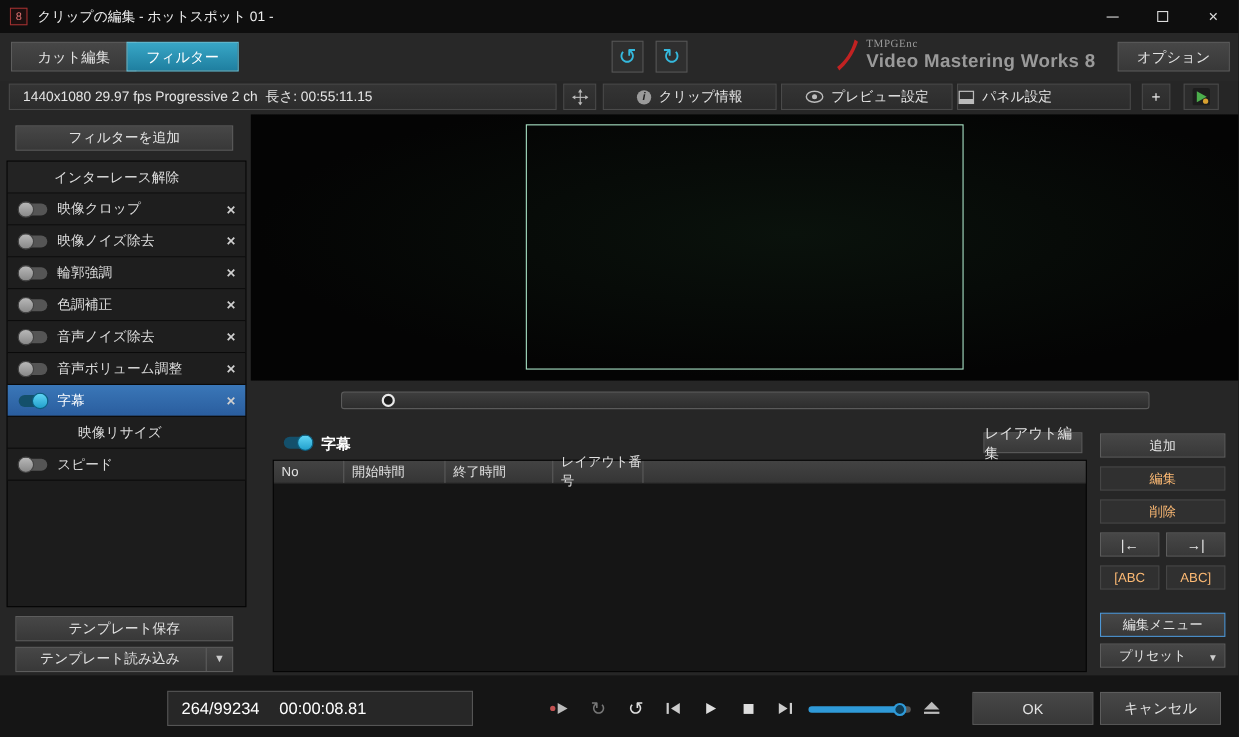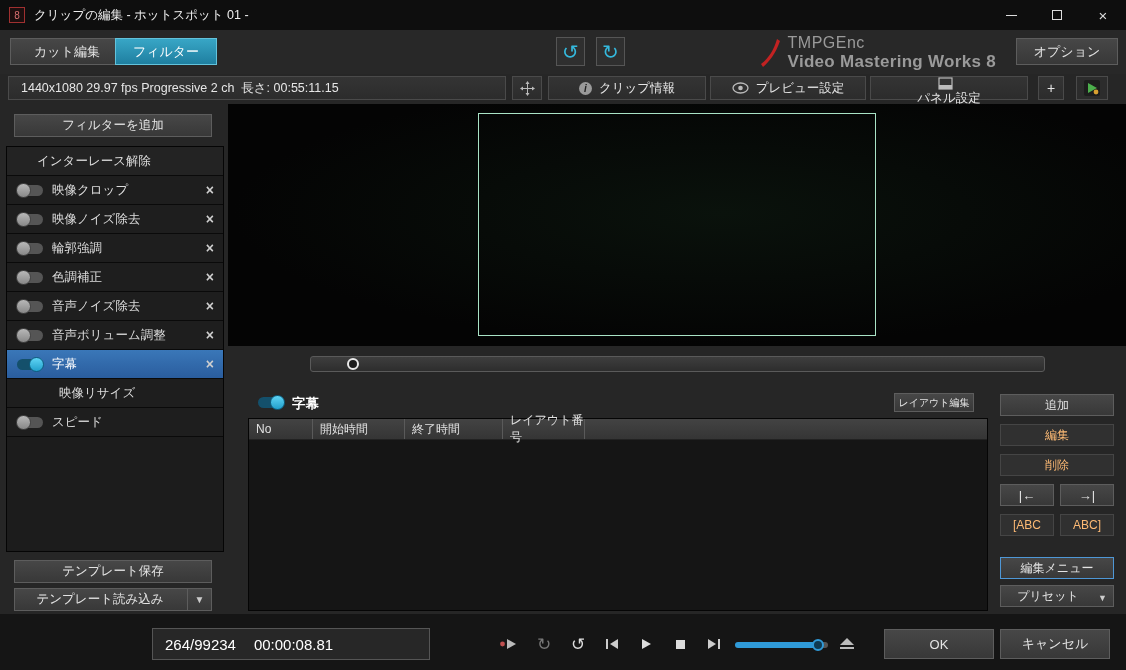--- a/index.html
+++ b/index.html
@@ -18,71 +18,71 @@
   
   .toolbar { position:absolute; left:0; top:30px; width:1126px; height:44px; background:#282828; }
   .btn { background:linear-gradient(#474747,#383838); border:1px solid #5d5d5d; color:#e4e4e4; font-size:13px; display:flex; align-items:center; justify-content:center; cursor:default; }
   .btn-cut { position:absolute; left:10px; top:8px; width:114px; height:27px; }
   .btn-filter { position:absolute; left:115px; top:8px; width:102px; height:27px; background:linear-gradient(#38a6c6,#1f7fa0); border:1px solid #63c3dc; color:#fff; }
   .histbtn { position:absolute; top:7px; width:29px; height:29px; background:#2f2f2f; border:1px solid #555; color:#35b9dd; font-size:20px; display:flex; align-items:center; justify-content:center; }
   .undo { left:556px; }
   .redo { left:596px; }
   .brand { position:absolute; right:130px; top:4px; display:flex; align-items:center; }
   .brand svg { margin-right:6px; }
-  .brand-small { font-size:16px; color:#9a9a9a; letter-spacing:.5px; }
+  .brand-small { font-size:10px; color:#9a9a9a; letter-spacing:.5px;font-family:Liberation Serif, serif; }
   .brand-large { font-size:17px; font-weight:bold; color:#9a9a9a; letter-spacing:.3px; }
   .btn-options { position:absolute; left:1016px; top:8px; width:102px; height:27px; }
 
   
   .infobar { position:absolute; left:0; top:74px; width:1126px; height:30px; }
   .seg { position:absolute; top:2px; height:24px; background:linear-gradient(#343434,#2c2c2c); border:1px solid #4a4a4a; display:flex; align-items:center; font-size:12.5px; color:#e6e6e6; }
   .seg-media { left:8px; width:498px; padding-left:12px; white-space:pre; }
   .seg-move { left:512px; width:30px; justify-content:center; }
   .seg-clip { left:548px; width:158px; justify-content:center; }
   .seg-prev { left:710px; width:156px; justify-content:center; }
-  .seg-panel { left:870px; width:158px; justify-content:flex-start;flex-direction:column; }
+  .seg-panel { left:870px; width:158px; justify-content:flex-start; }
   .seg-plus { left:1038px; width:26px; justify-content:center; font-size:14px; }
   .seg-run  { left:1076px; width:32px; justify-content:center; background:#2c2c2c; }
   .seg .ic { margin-right:7px; display:flex; align-items:center; }
   .info-i { width:13px; height:13px; border-radius:50%; background:#9a9a9a; color:#222; font-size:10px; font-weight:bold; display:flex; align-items:center; justify-content:center; font-style:italic; }
 
   
   .sidebar { position:absolute; left:6px; top:104px; width:218px; height:510px; }
   .sbtn-wide { position:absolute; left:8px; width:198px; height:23px; font-size:12.5px; }
   .btn-addfilter { top:10px; }
   .btn-tsave { top:456px; }
   .btn-tload { top:484px; padding-right:26px; }
   .tload-chev { position:absolute; right:0; top:0; width:24px; height:21px; border-left:1px solid #5d5d5d; display:flex; align-items:center; justify-content:center; color:#ccc; font-size:10px; }
   .flist { position:absolute; left:0; top:42px; width:218px; height:406px; background:#1c1c1c; border:1px solid #050505; }
   .fitem { height:29px; display:flex; align-items:center; border-bottom:1px solid #0a0a0a; padding-left:10px; font-size:12.5px; color:#ddd; background:#1e1e1e; }
   .fitem.header { padding-left:30px; background:#232323; }
   .fitem.noswitch { padding-left:52px; }
   .fitem.selected { background:linear-gradient(#3a77b8,#2a5d9e); color:#fff; }
   .flabel { margin-left:9px; }
-  .fitem.header .flabel, .fitem.noswitch .flabel { margin-left:0; }
+  .fitem.header .flabel, .fitem.noswitch .flabel { margin-left:12px; }
   .fclose { margin-left:auto; margin-right:9px; color:#cfcfcf; font-size:14px; font-weight:bold; line-height:1; }
   .toggle { width:26px; height:11px; border-radius:6px; background:#555; position:relative; flex:0 0 auto; }
   .toggle .knob { position:absolute; top:-2px; left:-1px; width:15px; height:15px; border-radius:50%; background:linear-gradient(#b8b8b8,#888); border:1px solid #444; }
   .toggle.on { background:#14506b; }
   .toggle.on .knob { left:12px; background:linear-gradient(#5fd4f4,#22a0cc); border:1px solid #0d5f80; }
 
   
   .preview { position:absolute; left:228px; top:104px; width:898px; height:242px; background:radial-gradient(ellipse at 55% 45%, #0a120c 0%, #040404 70%); }
   .vframe { position:absolute; left:250px; top:9px; width:398px; height:223px; border:1px solid #a9e3c6; }
 
   
   .seekrow { position:absolute; left:228px; top:346px; width:898px; height:39px; }
   .seektrack { position:absolute; left:82px; top:10px; width:735px; height:16px; background:linear-gradient(#3e3e3e,#2d2d2d); border:1px solid #5a5a5a; border-radius:3px; }
   .seekknob { position:absolute; left:36px; top:1px; width:12px; height:12px; border:2px solid #e9e9e9; border-radius:50%; background:#1c1c1c; }
 
   
   .subpanel { position:absolute; left:228px; top:385px; width:898px; height:229px; }
   .subtoggle { position:absolute; left:30px; top:12px; }
   .sublabel { position:absolute; left:64px; top:10px; font-size:13.5px; font-weight:bold; color:#fff; }
-  .btn-layout { position:absolute; left:666px; top:8px; width:80px; height:19px; font-size:10px; }
+  .btn-layout { position:absolute; left:666px; top:8px; width:90px; height:19px; font-size:13px; }
   .subtable { position:absolute; left:20px; top:33px; width:740px; height:193px; border:1px solid #050505; background:#151515; }
   .thead { display:flex; height:21px; background:linear-gradient(#434343,#353535); border-bottom:1px solid #222; }
   .th { border-right:1px solid #5a5a5a; font-size:12px; color:#e2e2e2; display:flex; align-items:center; padding-left:7px; }
   .th:last-child { border-right:none; }
   .th-no { width:64px; } .th-text { width:356px; } .th-start { width:92px; } .th-end { width:98px; } .th-layout { width:82px; } .th-blank { flex:1; }
 
   .sidebtn { position:absolute; width:114px; height:22px; font-size:12px; }
   .sidebtn.half { width:54px; }
   .sidebtn.disabled { background:#303030; border:1px solid #454545; color:#fdba74; }
   .b-add { left:772px; top:9px; }

